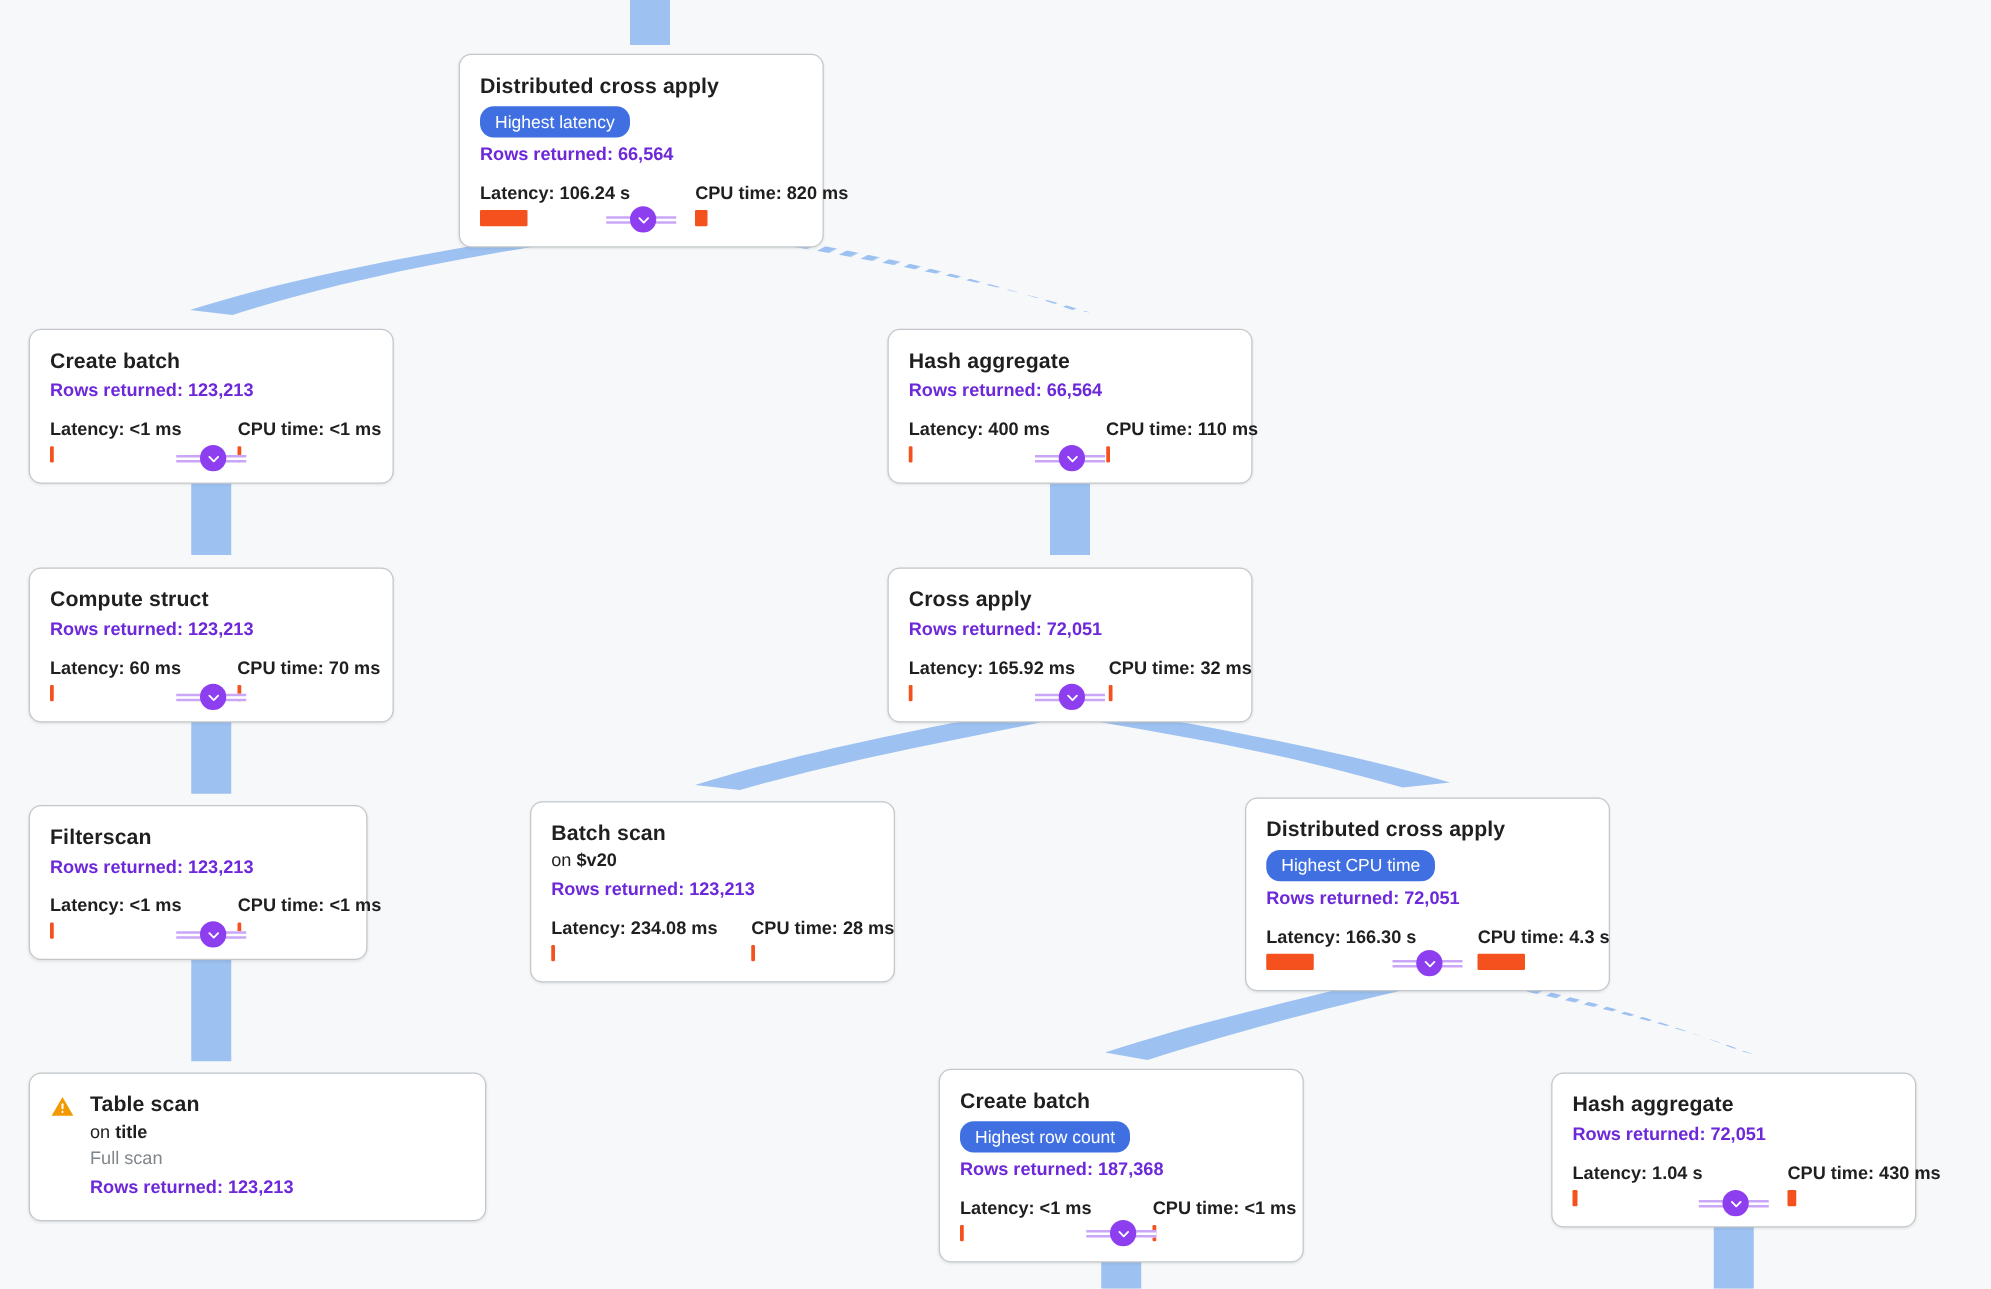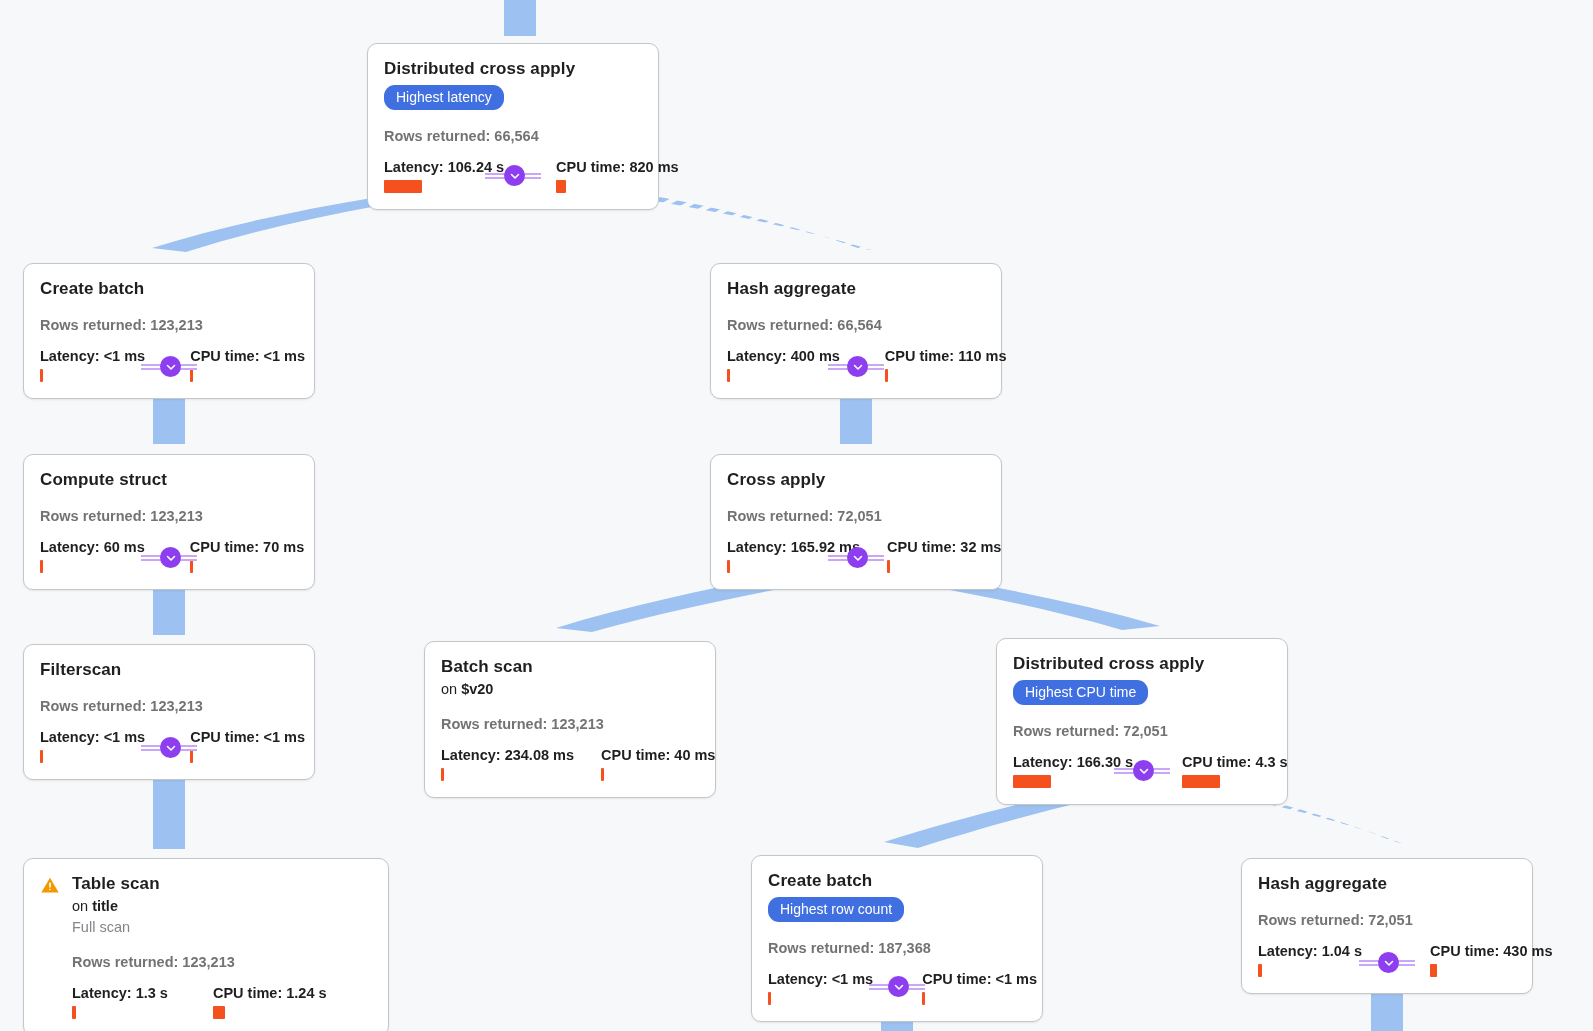--- a/index.html
+++ b/index.html
@@ -74,23 +74,23 @@
     padding: 4px 12px 5px 12px;
     border-radius: 11px;
     margin-top: 5px;
     margin-bottom: 1px;
     white-space: nowrap;
   }
 
   .rows {
     font-size: 14.5px;
     font-weight: 700;
-    color: #737373;
+    color: #6d28d9;
     line-height: 19px;
-    margin-top: 16px;
+    margin-top: 4px;
     white-space: nowrap;
   }
 
   .metrics {
     display: flex;
     margin-top: 13px;
   }
   .metric { position: relative; }
   .metric-label {
     font-size: 14.5px;
@@ -237,21 +237,21 @@
                 <div class="metric-bar" style="width: 3px;"></div>
               </div>
               <div class="metric">
                 <div class="metric-label">CPU time: 70 ms</div>
                 <div class="metric-bar" style="width: 3px;"></div>
               </div>
             </div>
           </div>
         </div>
       </div>
-      <div class="node" id="filterscan" style="left: 23px; top: 632px; width: 292px;">
+      <div class="node" id="filterscan" style="left: 23px; top: 632px; width: 271px;">
         <div class="node-inner">
           <div class="node-body">
             <div class="node-title">Filterscan</div>
             <div class="rows">Rows returned: 123,213</div>
             <div class="metrics">
               <div class="metric" style="margin-right: 45px;">
                 <div class="metric-label">Latency: &lt;1 ms</div>
                 <div class="metric-bar" style="width: 3px;"></div>
               </div>
               <div class="metric">
@@ -267,30 +267,20 @@
           <span class="warn-icon"><svg viewBox="0 0 24 24" width="20" height="20" aria-hidden="true">
               <path d="M12 3.2 L22.4 21 L1.6 21 Z" fill="#f29900"></path>
               <rect x="11" y="9" width="2" height="6" rx="1" fill="#ffffff"></rect>
               <rect x="11" y="16.4" width="2" height="2" rx="1" fill="#ffffff"></rect>
             </svg></span>
           <div class="node-body">
             <div class="node-title">Table scan</div>
             <div class="node-sub">on <b>title</b></div>
             <div class="node-sub muted">Full scan</div>
             <div class="rows">Rows returned: 123,213</div>
-            <div class="metrics">
-              <div class="metric" style="margin-right: 45px;">
-                <div class="metric-label">Latency: 1.3 s</div>
-                <div class="metric-bar" style="width: 4px;"></div>
-              </div>
-              <div class="metric">
-                <div class="metric-label">CPU time: 1.24 s</div>
-                <div class="metric-bar" style="width: 12px;"></div>
-              </div>
-            </div>
           </div>
         </div>
       </div>
       <div class="node" id="hash-aggregate-top" style="left: 710px; top: 251px; width: 292px;">
         <div class="node-inner">
           <div class="node-body">
             <div class="node-title">Hash aggregate</div>
             <div class="rows">Rows returned: 66,564</div>
             <div class="metrics">
               <div class="metric" style="margin-right: 45px;">
@@ -328,21 +318,21 @@
           <div class="node-body">
             <div class="node-title">Batch scan</div>
             <div class="node-sub">on <b>$v20</b></div>
             <div class="rows">Rows returned: 123,213</div>
             <div class="metrics">
               <div class="metric" style="margin-right: 27px;">
                 <div class="metric-label">Latency: 234.08 ms</div>
                 <div class="metric-bar" style="width: 3px;"></div>
               </div>
               <div class="metric">
-                <div class="metric-label">CPU time: 40 ms</div>
+                <div class="metric-label">CPU time: 28 ms</div>
                 <div class="metric-bar" style="width: 3px;"></div>
               </div>
             </div>
           </div>
         </div>
       </div>
       <div class="node" id="distributed-cross-apply-right" style="left: 996px; top: 626px; width: 292px;">
         <div class="node-inner">
           <div class="node-body"><div class="node-title">Distributed cross apply</div><span class="badge">Highest CPU time</span><div class="rows">Rows returned: 72,051</div><div class="metrics">
               <div class="metric" style="margin-right: 49px;">

